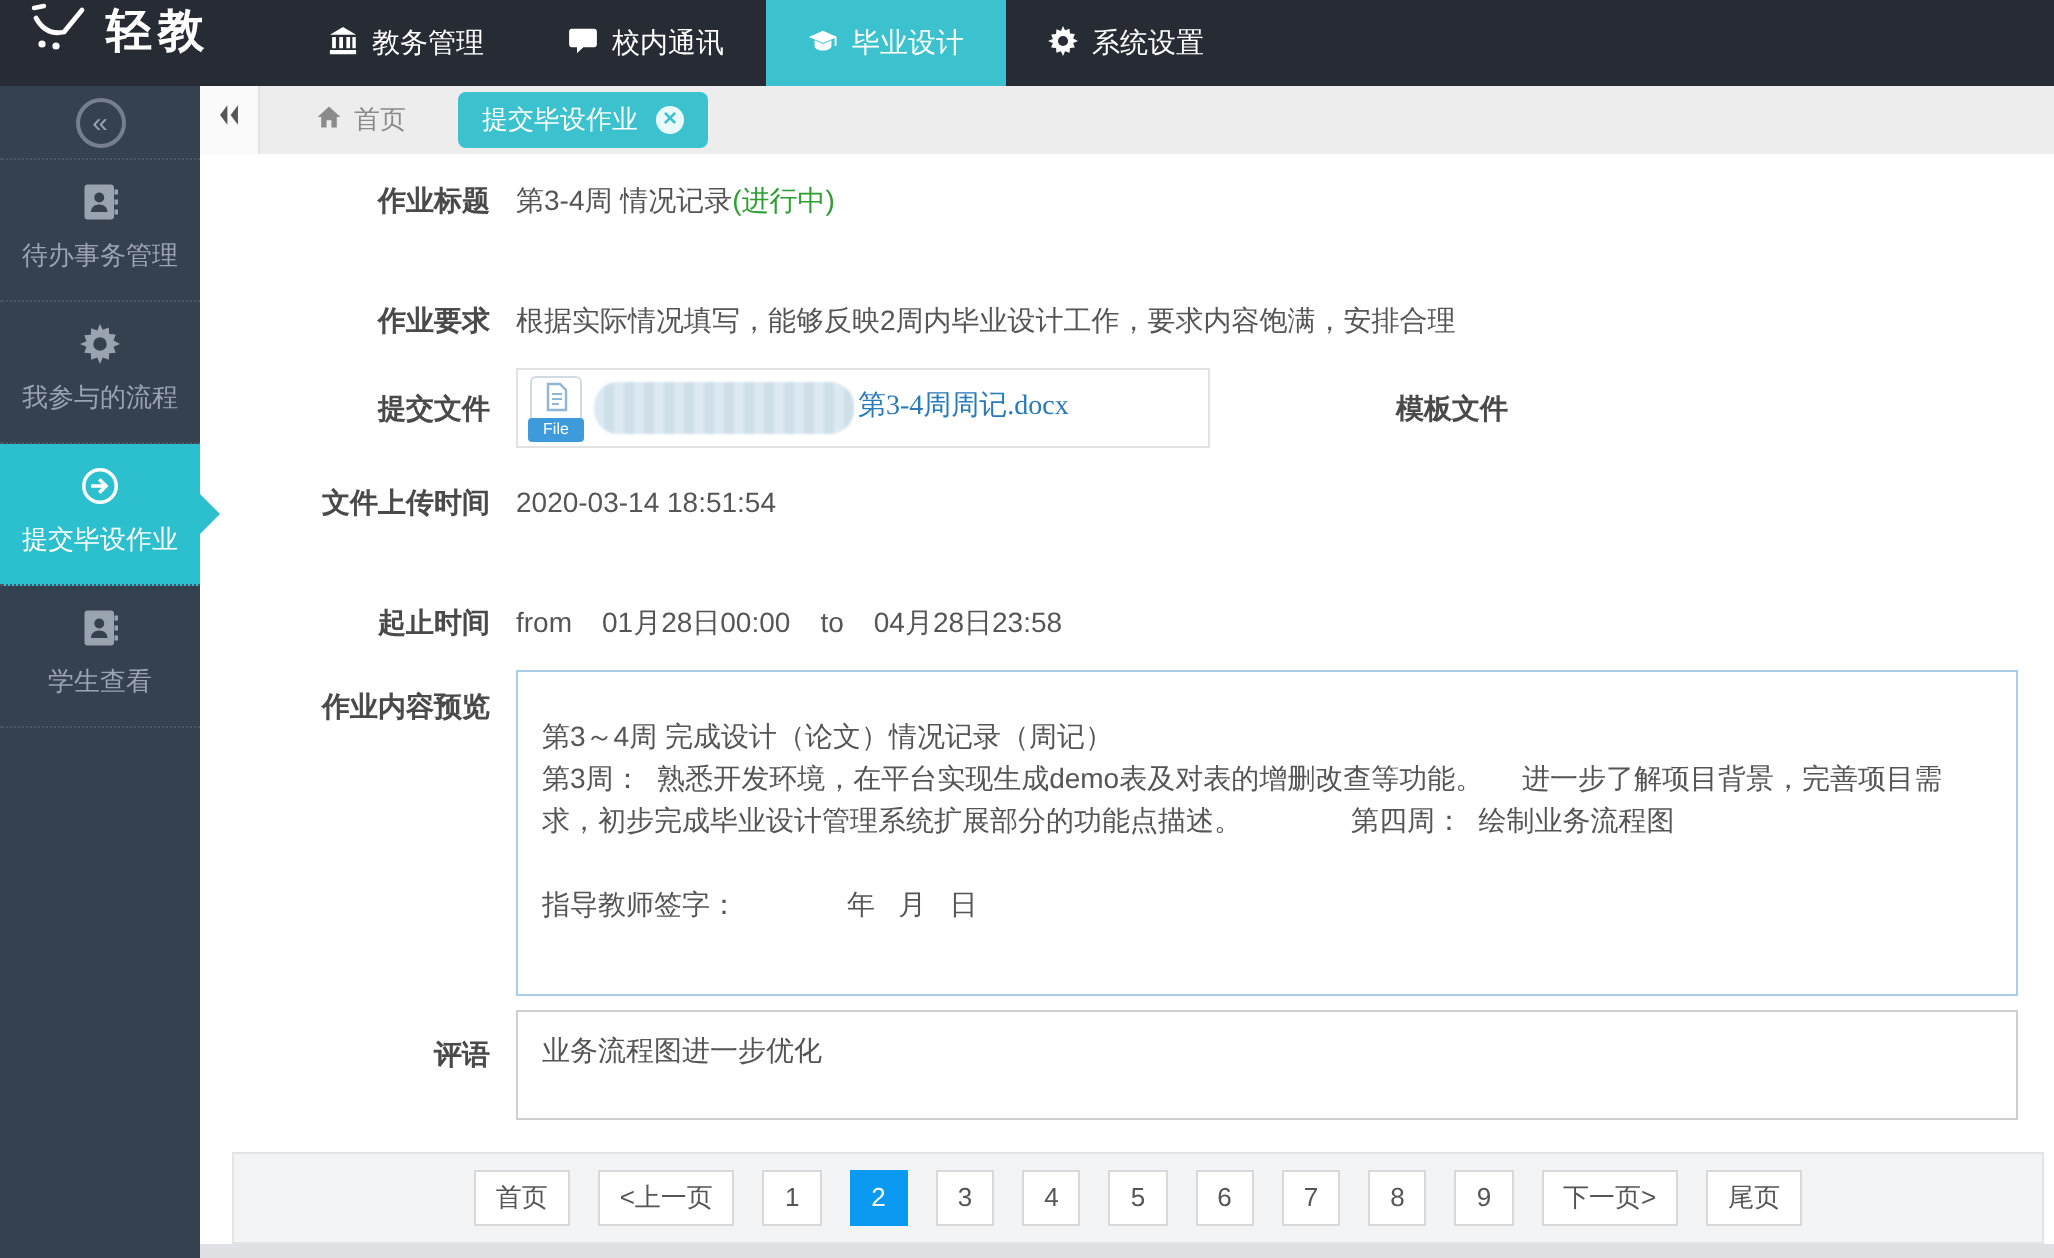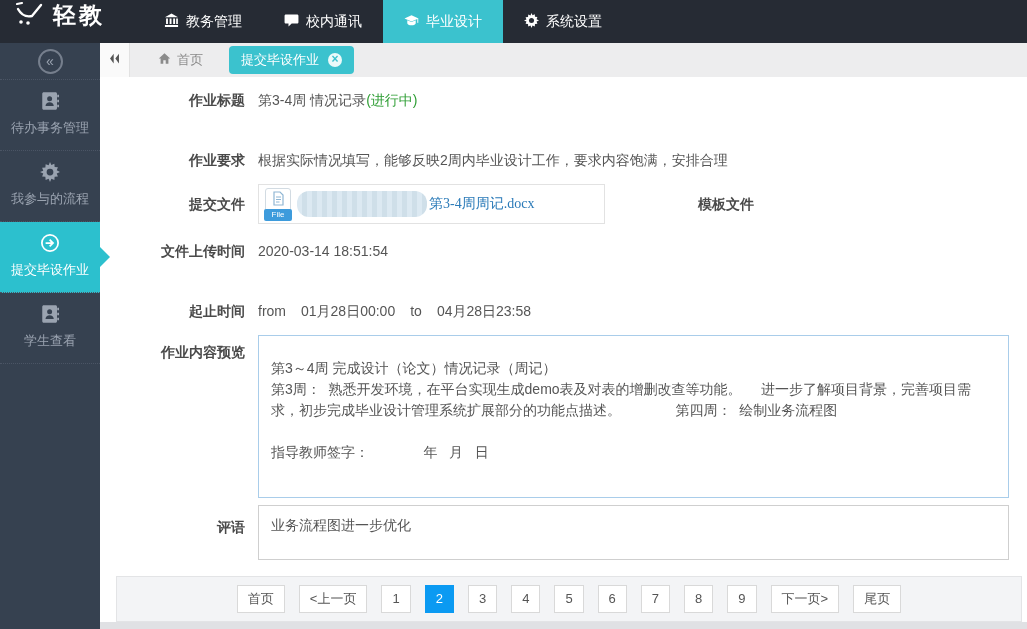--- a/index.html
+++ b/index.html
@@ -248,21 +248,21 @@
         </div>
 
         <div class="frow mb14">
           <div class="flabel">起止时间</div>
           <div class="fval">
             <span class="dur-word">from</span><span class="dur-val">01月28日00:00</span><span class="dur-word">to</span><span class="dur-val">04月28日23:58</span>
           </div>
         </div>
 
         <div class="frow mb7">
-          <div class="flabel" style="padding-top:8px;font-family:Liberation Serif, serif;">作业内容预览</div>
+          <div class="flabel" style="padding-top:8px;">作业内容预览</div>
           <div class="fval preview-box" style="margin-left:13px;">
 第3～4周 完成设计（论文）情况记录（周记）
 第3周：  熟悉开发环境，在平台实现生成demo表及对表的增删改查等功能。     进一步了解项目背景，完善项目需求，初步完成毕业设计管理系统扩展部分的功能点描述。              第四周：  绘制业务流程图
 
 指导教师签字：              年   月   日</div>
         </div>
 
         <div class="frow mb9">
           <div class="flabel" style="padding-top:12px;">评语</div>
           <div class="fval comment-box">业务流程图进一步优化</div>

